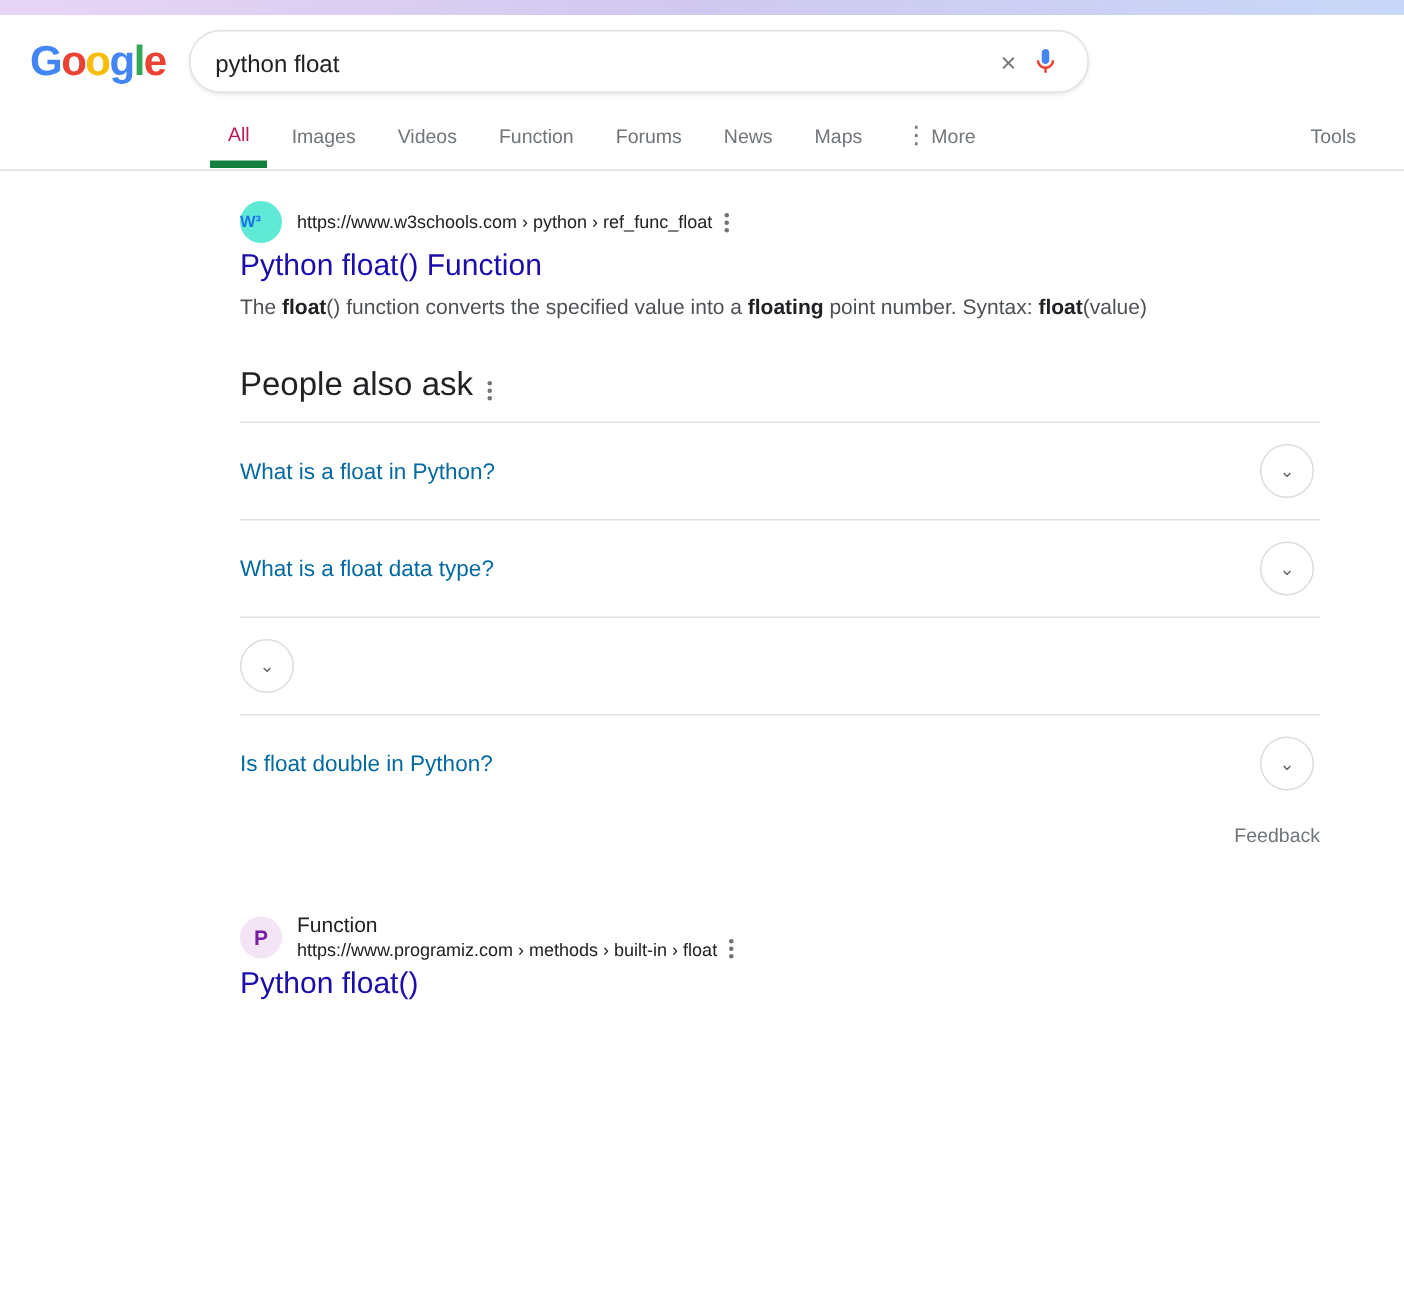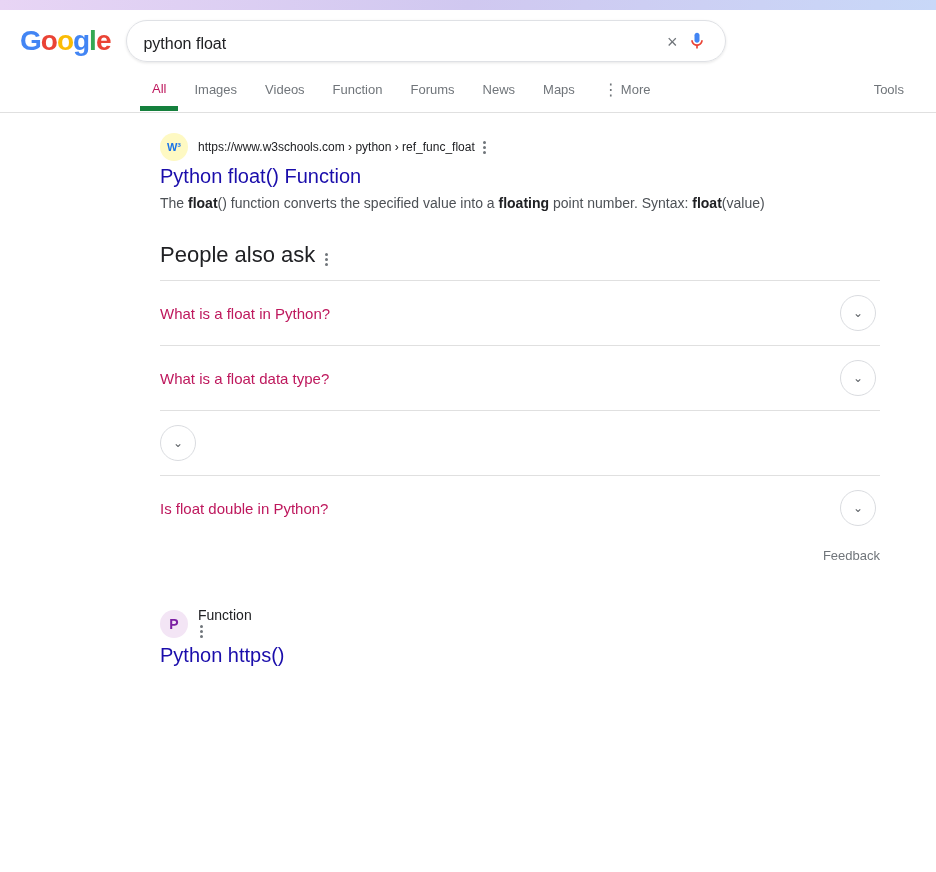--- a/index.html
+++ b/index.html
@@ -111,24 +111,23 @@
     .result-source {
       display: flex;
       align-items: center;
       gap: 10px;
       margin-bottom: 4px;
     }
     .site-favicon {
       width: 28px;
       height: 28px;
       border-radius: 50%;
-      background: #fef9c3;
-      display: flex;
-      align-items: center;
-      justify-content: center;
+      background: #5eead4;
+      display: flex;
+      align-items: center;
       font-size: 11px;
       font-weight: bold;
       color: #1a73e8;
       flex-shrink: 0;
     }
     .site-info {
       display: flex;
       flex-direction: column;
     }
     .site-name {
@@ -184,21 +183,21 @@
       border-top: 1px solid #e0e0e0;
       display: flex;
       align-items: center;
       justify-content: space-between;
       padding: 14px 4px 14px 0;
       cursor: pointer;
     }
     .paa-item:last-child { border-bottom: 1px solid #e0e0e0; }
     .paa-question {
       font-size: 15px;
-      color: #be185d;
+      color: #0369a1;
     }
     .paa-chevron {
       width: 36px;
       height: 36px;
       border-radius: 50%;
       border: 1px solid #dadce0;
       display: flex;
       align-items: center;
       justify-content: center;
       color: #5f6368;
@@ -353,24 +352,25 @@
   </div>
 
   <div class="result-item">
     <div class="result-source">
       <div class="programiz-favicon">
         <span class="programiz-p">P</span>
       </div>
       <div class="site-info">
         <span class="site-name">Function</span>
         <div class="site-url-row">
+          <span class="site-url">https://www.programiz.com › methods › built-in › float</span>
           <div class="dots-icon">
             <span></span>
               <span></span>
               <span></span>
           </div>
         </div>
       </div>
     </div>
-    <a class="result-title" href="#">Python https()</a>
+    <a class="result-title" href="#">Python float()</a>
   </div>
 
 </div>
 
 </body></html>

